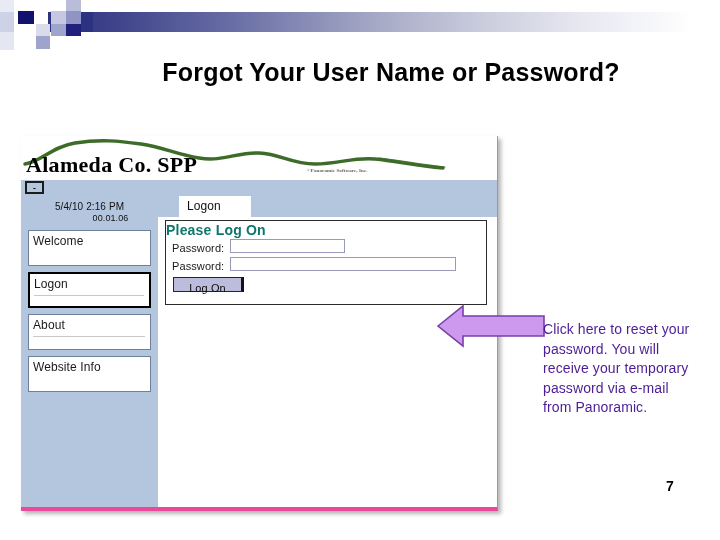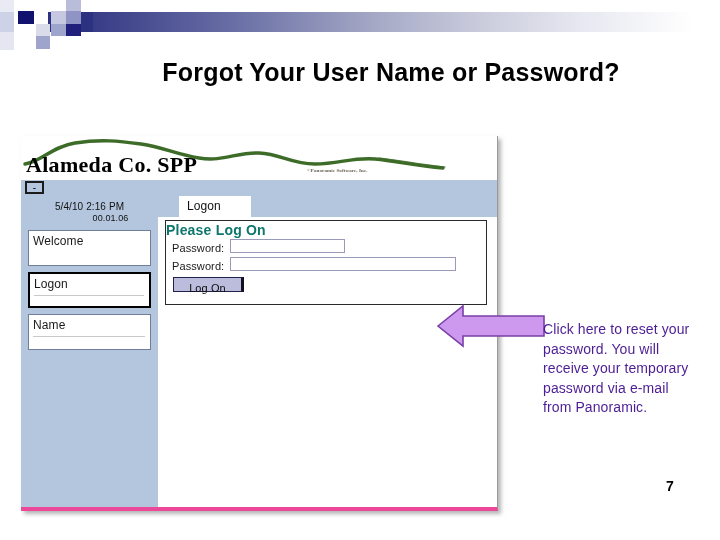--- a/index.html
+++ b/index.html
@@ -320,22 +320,25 @@
     <div class="sb-version">00.01.06</div>
     <div class="sb-menu">
       <div class="sb-item">
         <span class="sb-label">Welcome</span>
       </div>
       <div class="sb-item active">
         <span class="sb-label">Logon</span>
         <span class="sb-rule"></span>
       </div>
       <div class="sb-item">
-        <span class="sb-label">Name</span>
+        <span class="sb-label">About</span>
         <span class="sb-rule"></span>
+      </div>
+      <div class="sb-item">
+        <span class="sb-label">Website Info</span>
       </div>
     </div>
   </div>
 
   <div class="app-main">
     <div class="tabstrip">
       <div class="tab">
         <span class="tab-label">Logon</span>
       </div>
     </div>

